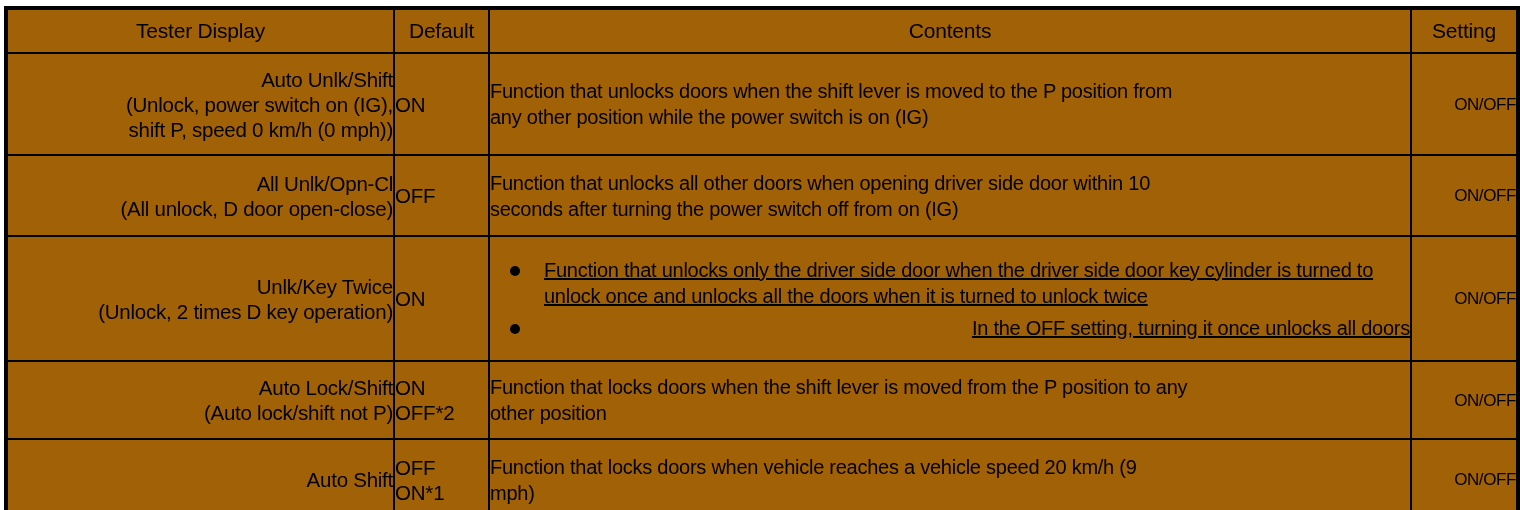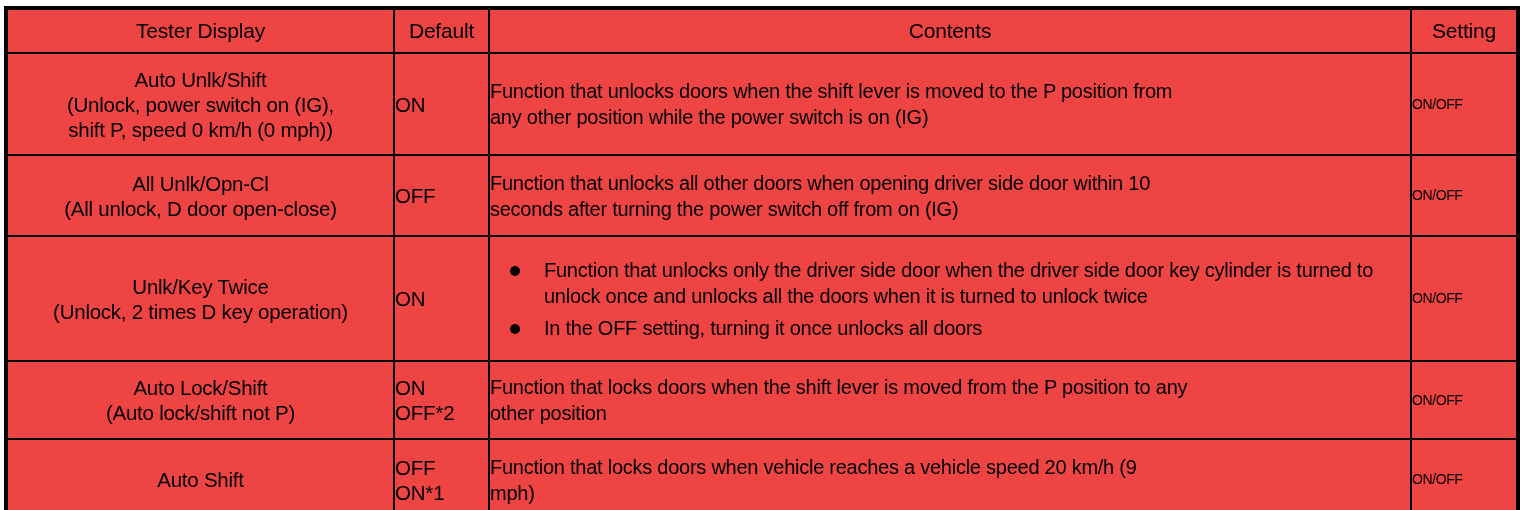--- a/index.html
+++ b/index.html
@@ -31,85 +31,86 @@
     height: 500px;
     border: 4px solid #000;
   }
 
   table.spec td,
   table.spec th {
     border: 2px solid #000;
     padding: 0;
     vertical-align: middle;
     font-weight: normal;
-    background: #ef4444;
+    background: #a16207;
   }
 
   
   col.c-tester  { width: 388px; }
   col.c-default { width:  95px; }
   col.c-content { width: 922px; }
   col.c-setting { width: 107px; }
 
   
   thead th {
     height: 42px;
     font-size: 21px;
     font-weight: bold;
     text-align: center;
     letter-spacing: -0.2px;
     border-bottom: 3px solid #000;
   }
 
   
   td.tester {
-    text-align: center;
+    text-align: right;
     padding: 2px 6px 2px 7px;
     font-size: 20.5px;
     line-height: 25px;
     letter-spacing: -0.25px;
   }
   td.default {
     text-align: left;
     font-size: 20.5px;
     line-height: 25px;
     letter-spacing: -0.2px;
     padding: 2px 2px;
   }
   td.contents {
     text-align: left;
     padding: 3px 8px 3px 10px;
     font-size: 20px;
     line-height: 26px;
     letter-spacing: -0.25px;
   }
   td.setting {
-    text-align: left;
-    font-size: 14px;
+    text-align: right;
+    font-size: 17px;
     line-height: 25px;
     letter-spacing: -0.4px;
     padding: 2px 1px;
     margin-left: 9px;
   }
 
   .line { display: block; white-space: nowrap; }
 
   
   ul.bullets {
     list-style: none;
     margin: 0;
     padding: 0 0 0 18px;
+    text-decoration: underline;
   }
   ul.bullets li {
     position: relative;
     padding-left: 36px;
     margin: 0 0 6px 0;
     line-height: 26px;
   }
-  ul.bullets li:last-child { margin-bottom: 0; }
+  ul.bullets li:last-child { margin-bottom: 0; text-align: right; }
   ul.bullets li .dot {
     position: absolute;
     left: 2px;
     top: 9px;
     width: 10px;
     height: 10px;
     background: #000;
     border-radius: 50%;
   }
 

